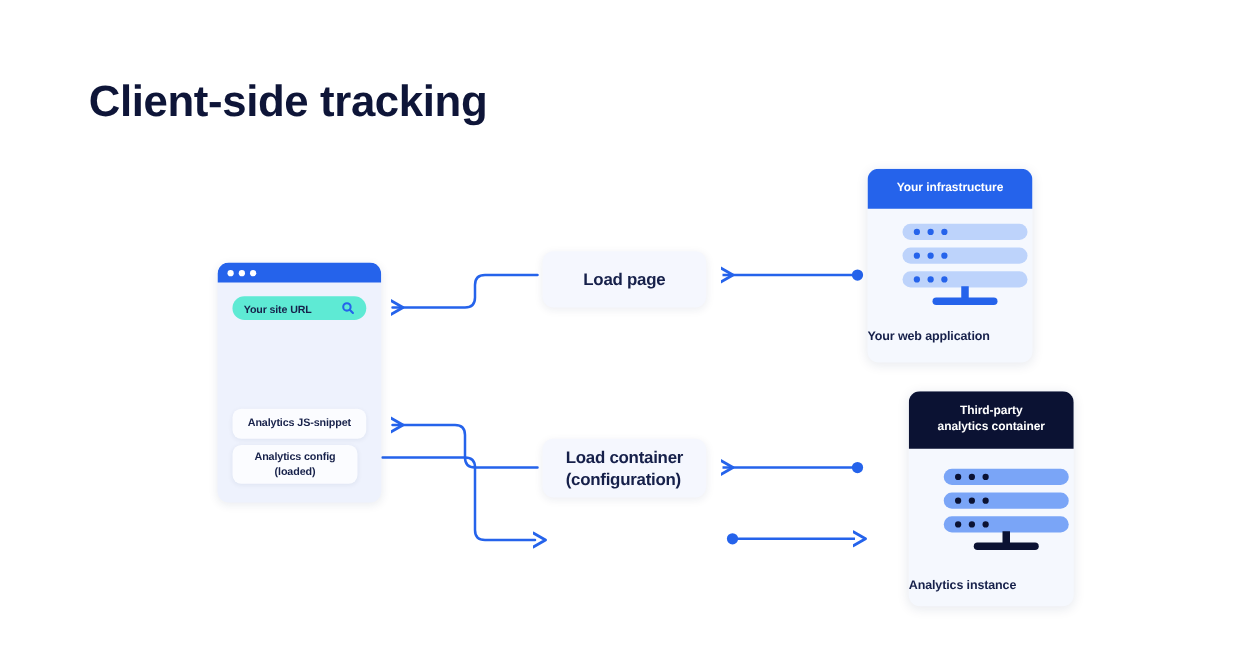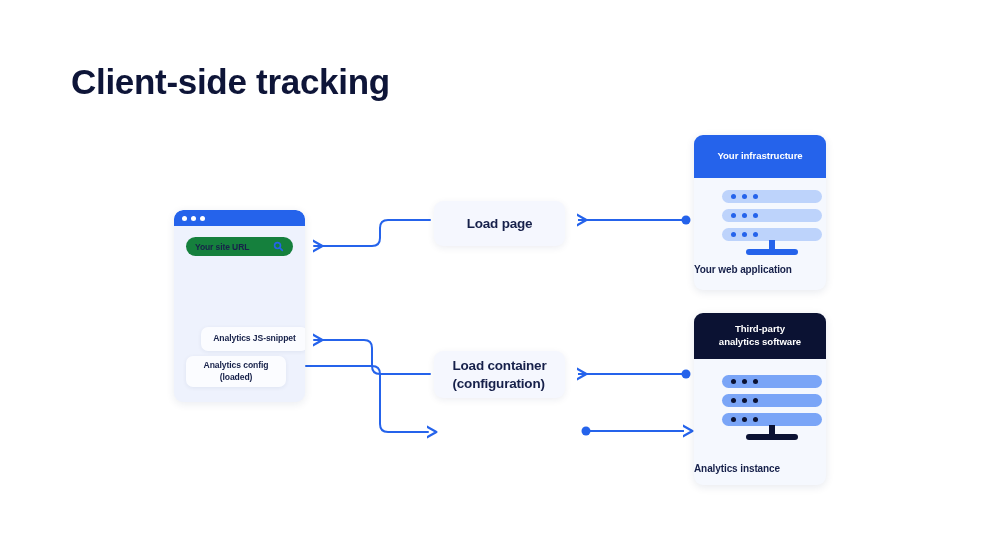--- a/index.html
+++ b/index.html
@@ -76,21 +76,21 @@
   .browser-dot.d2 { left: 17px; }
   .browser-dot.d3 { left: 26px; }
 
   .url-pill {
     position: absolute;
     left: 12px;
     top: 27px;
     width: 107px;
     height: 19px;
     border-radius: 10px;
-    background: #15803d;
+    background: #5eead4;
     display: flex;
     align-items: center;
     justify-content: space-between;
     padding: 0 9px;
     box-sizing: border-box;
   }
   .url-text {
     font-size: 8.5px;
     color: #17214a;
     font-weight: bold;
@@ -113,21 +113,20 @@
     font-size: 8.6px;
     font-weight: bold;
     letter-spacing: -0.1px;
     line-height: 1.32;
     box-sizing: border-box;
   }
   .site-card.c1 {
     top: 117px;
     width: 107px;
     height: 24px;
-    margin-left: 15px;
   }
   .site-card.c2 {
     top: 146px;
     width: 100px;
     height: 31px;
   }
 
   
   .step-box {
     position: absolute;
@@ -151,36 +150,36 @@
 
   
   .infra-card {
     position: absolute;
     border-radius: 9px;
     background: #f5f8fe;
     box-shadow: 0 2px 9px rgba(20,40,90,0.10);
     overflow: hidden;
   }
   .infra-card.top    { left: 694px; top: 135px; width: 132px; height: 155px; }
-  .infra-card.bottom { left: 694px; top: 313px; width: 132px; height: 172px; }
+  .infra-card.bottom { left: 727px; top: 313px; width: 132px; height: 172px; }
 
   .card-header {
     width: 100%;
     box-sizing: border-box;
     display: flex;
     align-items: center;
     justify-content: center;
     text-align: center;
     color: #ffffff;
     font-size: 9.6px;
     font-weight: bold;
     letter-spacing: -0.05px;
     line-height: 1.34;
   }
-  .card-header.blue { background: #2563eb; height: 43px; }
+  .card-header.blue { background: #2563eb; height: 32px; }
   .card-header.dark { background: #0b1233; height: 46px; }
 
   .server-stack {
     position: relative;
     margin: 0 auto;
     width: 100px;
     height: 72px;
   }
   .infra-card.top .server-stack    { margin-top: 12px; }
   .infra-card.bottom .server-stack { margin-top: 16px; }
@@ -344,21 +343,21 @@
       <div class="stand-post"></div>
       <div class="stand-base"></div>
     </div>
     <div class="card-caption">Your web application</div>
   </div>
 
   <div class="infra-card bottom">
     <div class="card-header dark">
       <span>
         <span>Third-party</span><br>
-        <span>analytics software</span>
+        <span>analytics container</span>
       </span>
     </div>
     <div class="server-stack">
       <div class="server-bar b1">
         <span class="server-dot"></span>
         <span class="server-dot"></span>
         <span class="server-dot"></span>
       </div>
       <div class="server-bar b2">
         <span class="server-dot"></span>

